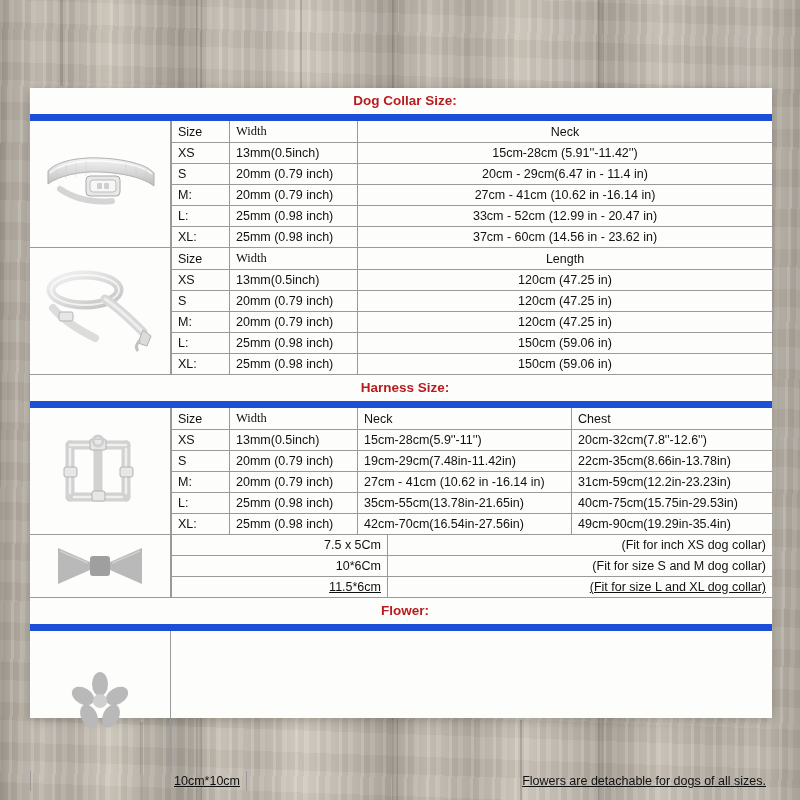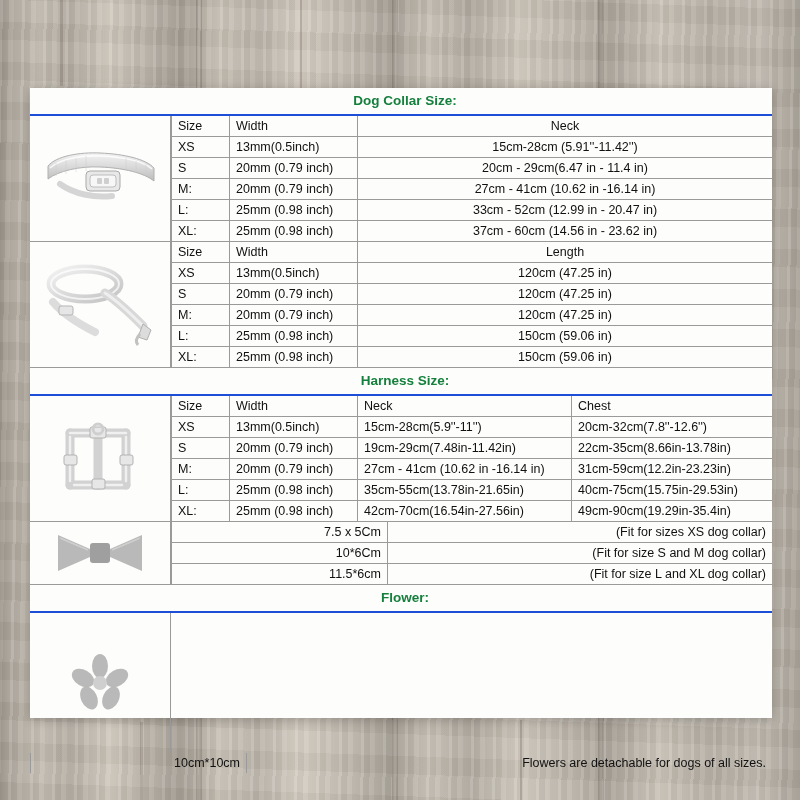--- a/index.html
+++ b/index.html
@@ -62,23 +62,23 @@
     background: #fdfdfb;
     box-shadow: 0 2px 10px rgba(0,0,0,0.22);
   }
   .section {
     position: relative;
   }
   .section-title {
     text-align: center;
     font-weight: bold;
     font-size: 13.5px;
-    color: #15803d;
+    color: #b91c1c;
     padding: 5px 0 6px 8px;
-    border-bottom: 2px solid #1d4ed8;
+    border-bottom: 7px solid #1d4ed8;
   }
 
   .grid {
     display: flex;
     border-bottom: 1px solid #9a9a9a;
   }
   .imgcell {
     width: 140px;
     flex: 0 0 140px;
     border-right: 1px solid #9a9a9a;
@@ -103,36 +103,36 @@
     padding: 3px 6px;
     font-weight: normal;
     text-align: left;
     height: 19px;
     box-sizing: border-box;
   }
   .rows tr:last-child td { border-bottom: none; }
   .rows td.c, .rows th.c { text-align: center; }
   .rows th { font-weight: normal; }
   .colsize { width: 58px; }
-  .colwidth { width: 128px; }
+  .colwidth { width: 128px; font-family: Liberation Serif, serif; }
   .colneck3 { width: 214px; }
 
   
   .simple-rows td {
     border: 1px solid #9a9a9a;
     border-top: none;
     border-right: none;
     font-size: 12.5px;
     text-align: right;
     color: #111;
     padding: 3px 6px;
     height: 19px;
     box-sizing: border-box;
   }
-  .simple-rows tr:last-child td { border-bottom: none; }
+  .simple-rows tr:last-child td { border-bottom: none; text-decoration: underline; }
   .simple-rows { border-collapse: collapse; width: 100%; table-layout: fixed; }
 
   
   svg { display: block; }
 </style>
 </head>
 <body>
 
 <div class="backdrop">
   <div class="plank-line" style="left:196px;"></div>
@@ -353,21 +353,21 @@
           <rect x="42" y="18" width="20" height="20" rx="3" fill="#9f9f9f"></rect>
           <path d="M12 13 L40 25" stroke="#cfcfcf" stroke-width="1.5" fill="none"></path>
           <path d="M92 13 L64 25" stroke="#cfcfcf" stroke-width="1.5" fill="none"></path>
         </svg>
       </div>
       <div class="rows">
         <table class="simple-rows">
           <tbody>
               <tr>
             <td style="width:216px">7.5 x 5Cm</td>
-            <td>(Fit for sizes XS dog collar)</td>
+            <td>(Fit for inch XS dog collar)</td>
           </tr>
           <tr>
             <td>10*6Cm</td>
             <td>(Fit for size S and M dog collar)</td>
           </tr>
           <tr>
             <td>11.5*6cm</td>
             <td>(Fit for size L and XL dog collar)</td>
           </tr>
         </tbody>

